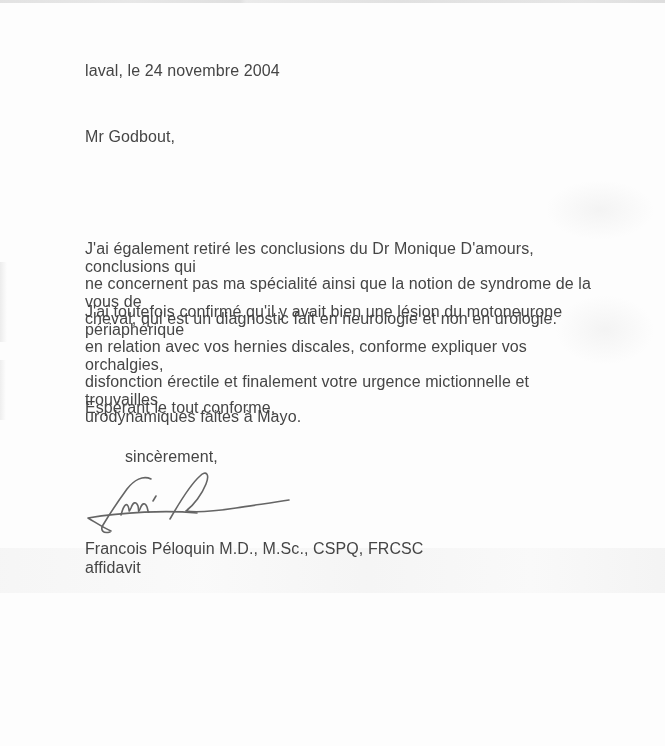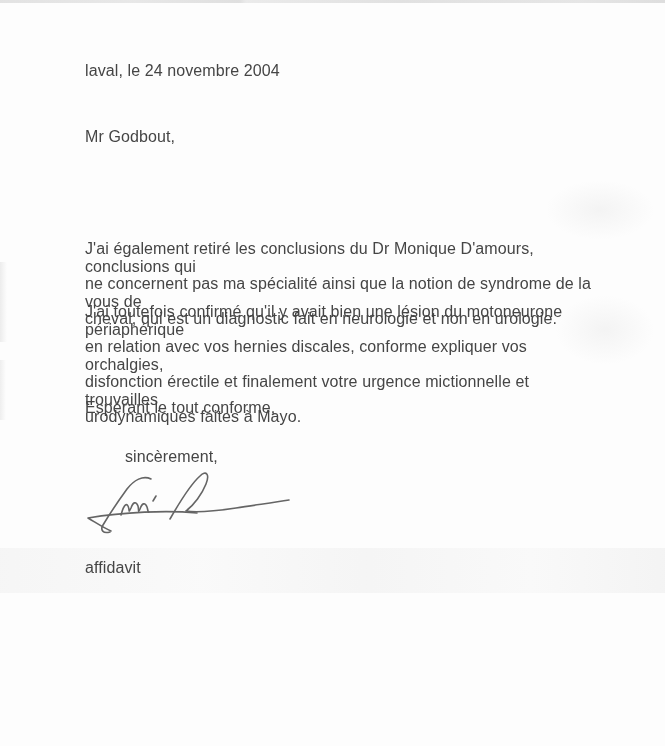--- a/index.html
+++ b/index.html
@@ -119,16 +119,17 @@
 
         <path d="M 46 49 C 48 41, 51 36, 53 40 C 55 44, 53 48, 56 42 C 58 36, 61 35, 63 40 C 64 44, 63 48, 65 43 C 67 37, 70 36, 72 41 C 73 44, 73 47, 74 46"></path>
 
         <path d="M 78 35 L 81 30"></path>
 
         <path d="M 95 53 C 103 39, 116 18, 125 10 C 131 4, 135 8, 131 18 C 127 28, 119 39, 111 45 C 121 47, 141 45, 161 42 C 179 39, 197 37, 214 34"></path>
       </g>
     </svg>
   </div>
 
+  <div class="txt sender-name">Francois Péloquin M.D., M.Sc., CSPQ, FRCSC</div>
 
   <div class="txt sender-title">affidavit</div>
 
 </div>
 
 </body></html>

